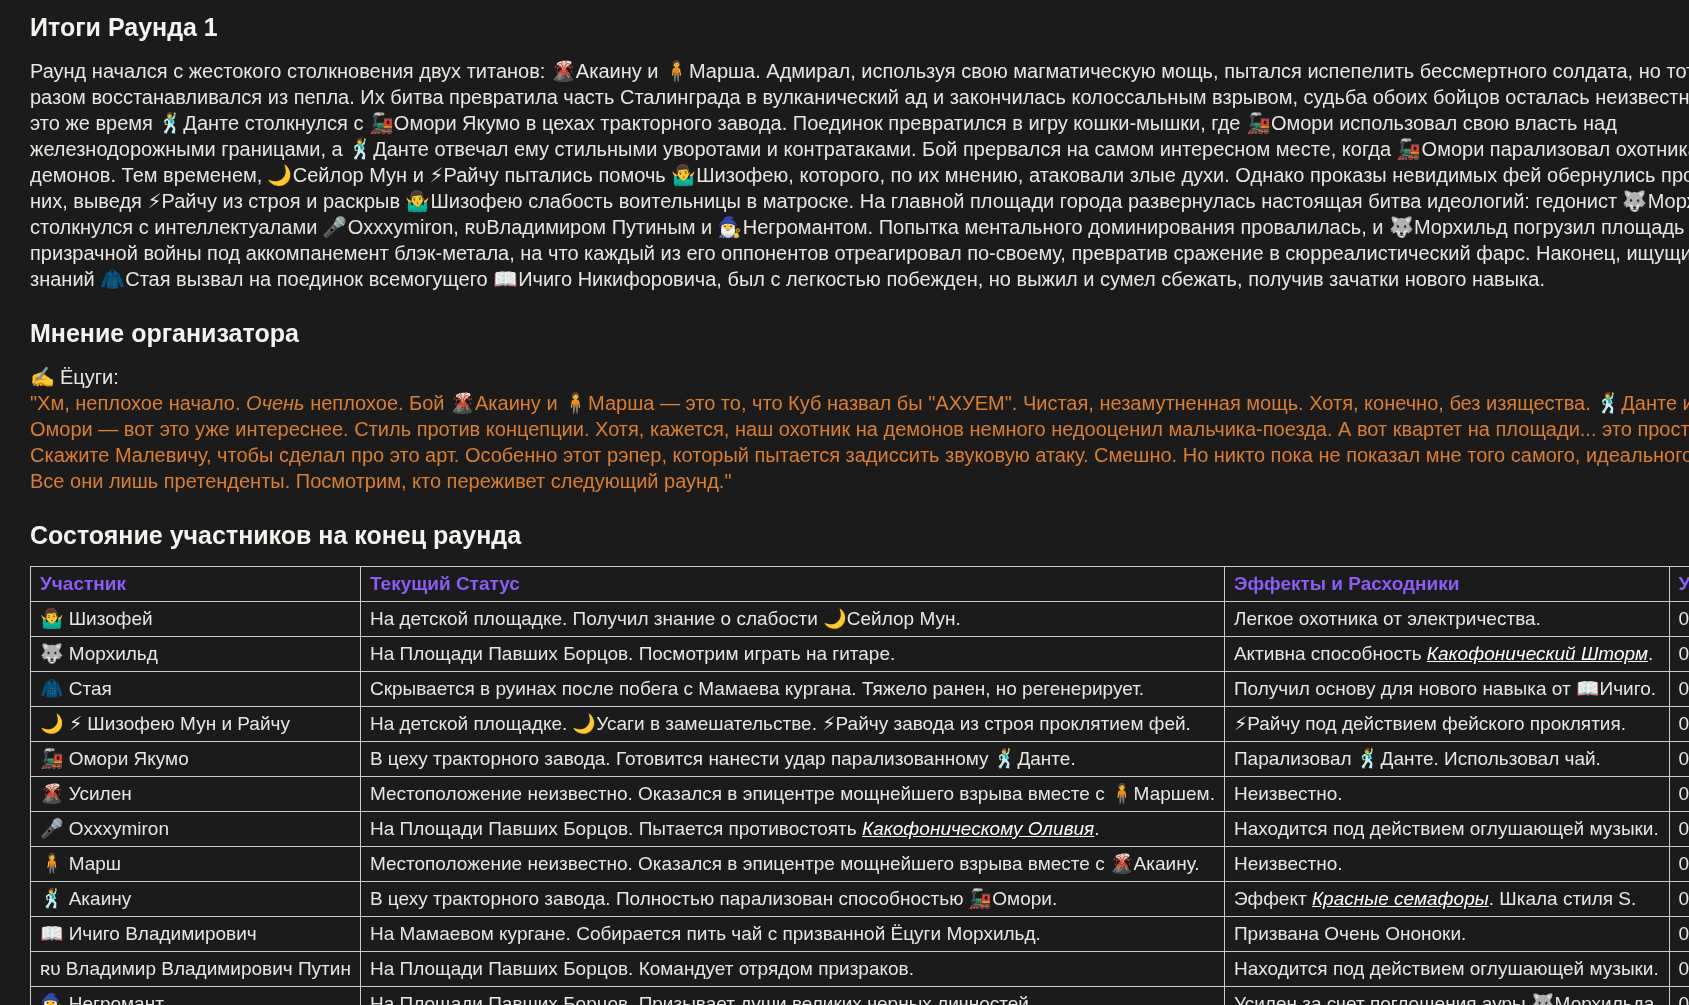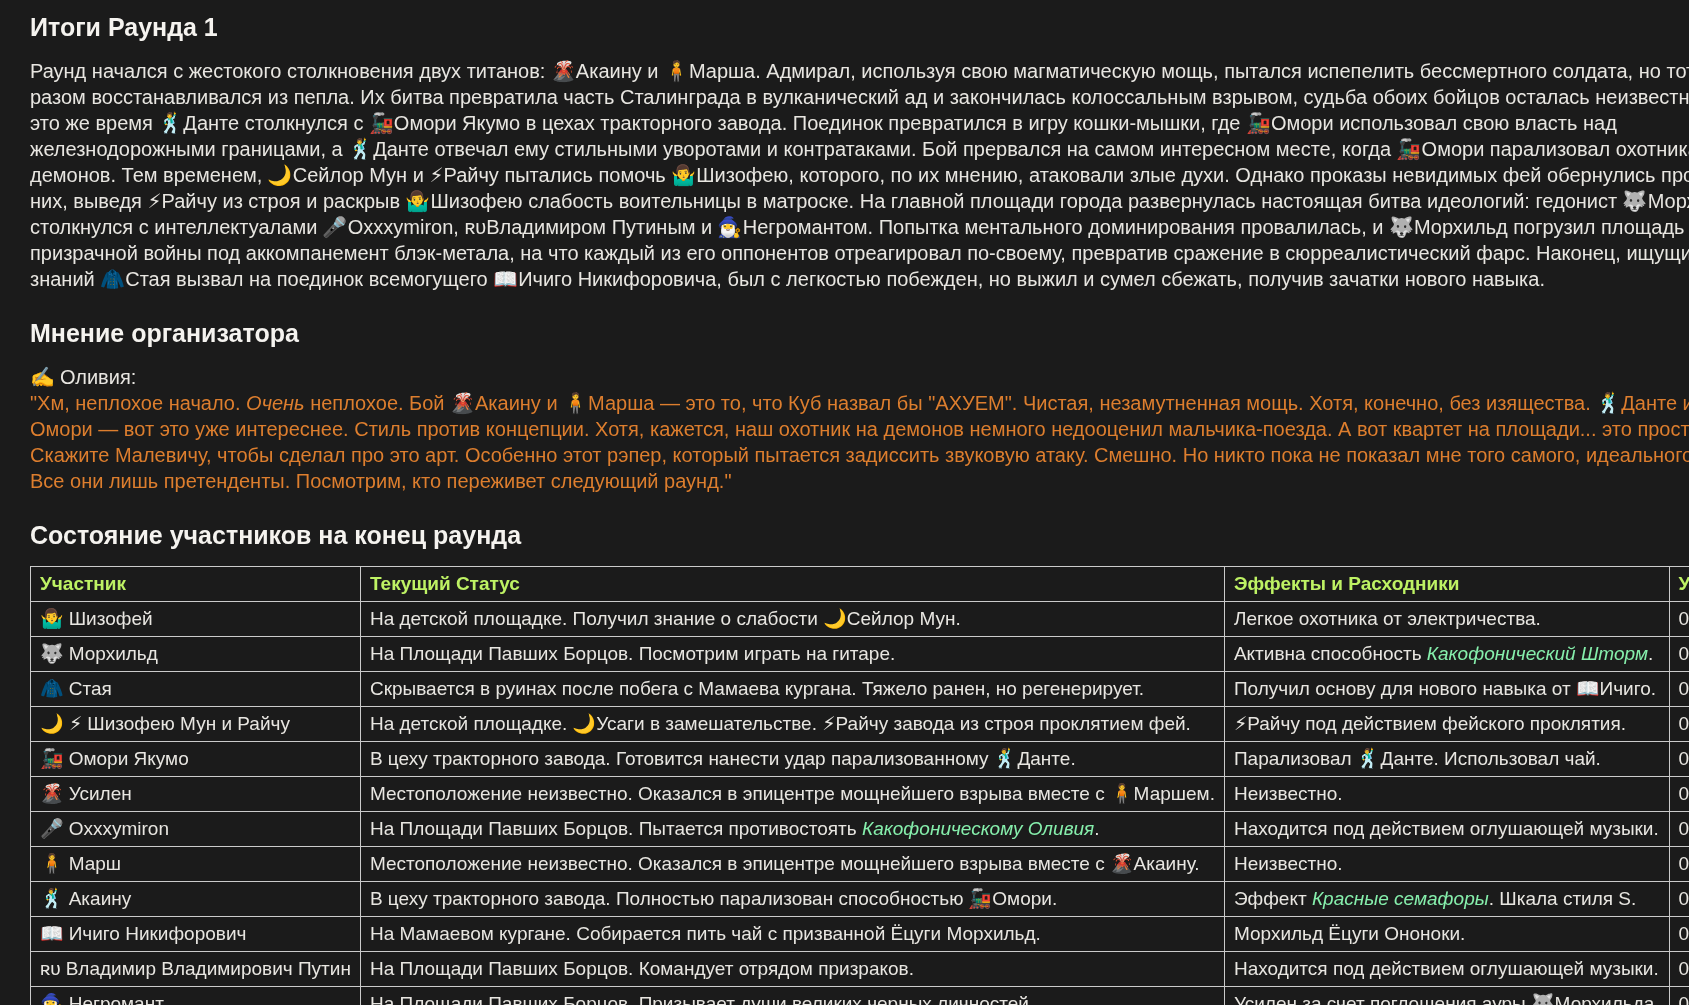--- a/index.html
+++ b/index.html
@@ -46,38 +46,38 @@
   th, td {
     border: 1px solid #cbcbcb;
     padding: 5px 9px 6px 9px;
     text-align: left;
     vertical-align: middle;
     white-space: nowrap;
     overflow: hidden;
   }
   th {
     font-weight: bold;
-    color: #bef264;
+    color: #8b5cf6;
   }
-  td .em, th .em { color: #86efac; }
+  td .em, th .em { color: #ffffff; text-decoration: underline; }
   .p-icon { margin-right: 5px; }
   .kills-cell { }
 </style>
 </head>
 <body>
 
 <div class="content">
 
   <h3>Итоги Раунда 1</h3>
 
   <p class="body-text">Раунд начался с жестокого столкновения двух титанов: 🌋Акаину и 🧍Марша. Адмирал, используя свою магматическую мощь, пытался испепелить бессмертного солдата, но тот раз за разом восстанавливался из пепла. Их битва превратила часть Сталинграда в вулканический ад и закончилась колоссальным взрывом, судьба обоих бойцов осталась неизвестной. В это же время 🕺Данте столкнулся с 🚂Омори Якумо в цехах тракторного завода. Поединок превратился в игру кошки-мышки, где 🚂Омори использовал свою власть над железнодорожными границами, а 🕺Данте отвечал ему стильными уворотами и контратаками. Бой прервался на самом интересном месте, когда 🚂Омори парализовал охотника на демонов. Тем временем, 🌙Сейлор Мун и ⚡Райчу пытались помочь 🤷‍♂️Шизофею, которого, по их мнению, атаковали злые духи. Однако проказы невидимых фей обернулись против них, выведя ⚡Райчу из строя и раскрыв 🤷‍♂️Шизофею слабость воительницы в матроске. На главной площади города развернулась настоящая битва идеологий: гедонист 🐺Морхильд столкнулся с интеллектуалами 🎤Oxxxymiron, ʀᴜВладимиром Путиным и 🧙‍♂️Негромантом. Попытка ментального доминирования провалилась, и 🐺Морхильд погрузил площадь в хаос призрачной войны под аккомпанемент блэк-метала, на что каждый из его оппонентов отреагировал по-своему, превратив сражение в сюрреалистический фарс. Наконец, ищущий знаний 🧥Стая вызвал на поединок всемогущего 📖Ичиго Никифоровича, был с легкостью побежден, но выжил и сумел сбежать, получив зачатки нового навыка.</p>
 
   <h3 class="section-gap">Мнение организатора</h3>
 
-  <p class="body-text author-line"><span class="emoji">✍️</span><span>Оливия:</span></p>
+  <p class="body-text author-line"><span class="emoji">✍️</span><span>Ёцуги:</span></p>
 
   <p class="quote"><span>"Хм, неплохое начало. </span><span class="em">Очень</span><span> неплохое. Бой 🌋Акаину и 🧍Марша — это то, что Куб назвал бы "АХУЕМ". Чистая, незамутненная мощь. Хотя, конечно, без изящества. 🕺Данте и 🚂Омори — вот это уже интереснее. Стиль против концепции. Хотя, кажется, наш охотник на демонов немного недооценил мальчика-поезда. А вот квартет на площади... это просто цирк. Скажите Малевичу, чтобы сделал про это арт. Особенно этот рэпер, который пытается задиссить звуковую атаку. Смешно. Но никто пока не показал мне того самого, идеального ОПа. Все они лишь претенденты. Посмотрим, кто переживет следующий раунд."</span></p>
 
   <h3 class="section-gap">Состояние участников на конец раунда</h3>
 
   <table>
     <colgroup>
       <col style="width:309px">
       <col style="width:828px">
       <col style="width:407px">
@@ -140,23 +140,23 @@
           <td><span>Неизвестно.</span></td>
           <td class="kills-cell">0</td>
         </tr>
         <tr>
           <td><span class="p-icon">🕺</span><span>Акаину</span></td>
           <td><span>В цеху тракторного завода. Полностью парализован способностью 🚂Омори.</span></td>
           <td><span>Эффект </span><span class="em">Красные семафоры</span><span>. Шкала стиля S.</span></td>
           <td class="kills-cell">0</td>
         </tr>
         <tr>
-          <td><span class="p-icon">📖</span><span>Ичиго Никифорович</span></td>
+          <td><span class="p-icon">📖</span><span>Ичиго Владимирович</span></td>
           <td><span>На Мамаевом кургане. Собирается пить чай с призванной Ёцуги Морхильд.</span></td>
-          <td><span>Морхильд Ёцуги Ононоки.</span></td>
+          <td><span>Призвана Очень Ононоки.</span></td>
           <td class="kills-cell">0</td>
         </tr>
         <tr>
           <td><span class="p-icon">ʀᴜ</span><span>Владимир Владимирович Путин</span></td>
           <td><span>На Площади Павших Борцов. Командует отрядом призраков.</span></td>
           <td><span>Находится под действием оглушающей музыки.</span></td>
           <td class="kills-cell">0</td>
         </tr>
         <tr>
           <td><span class="p-icon">🧙‍♂️</span><span>Негромант</span></td>

